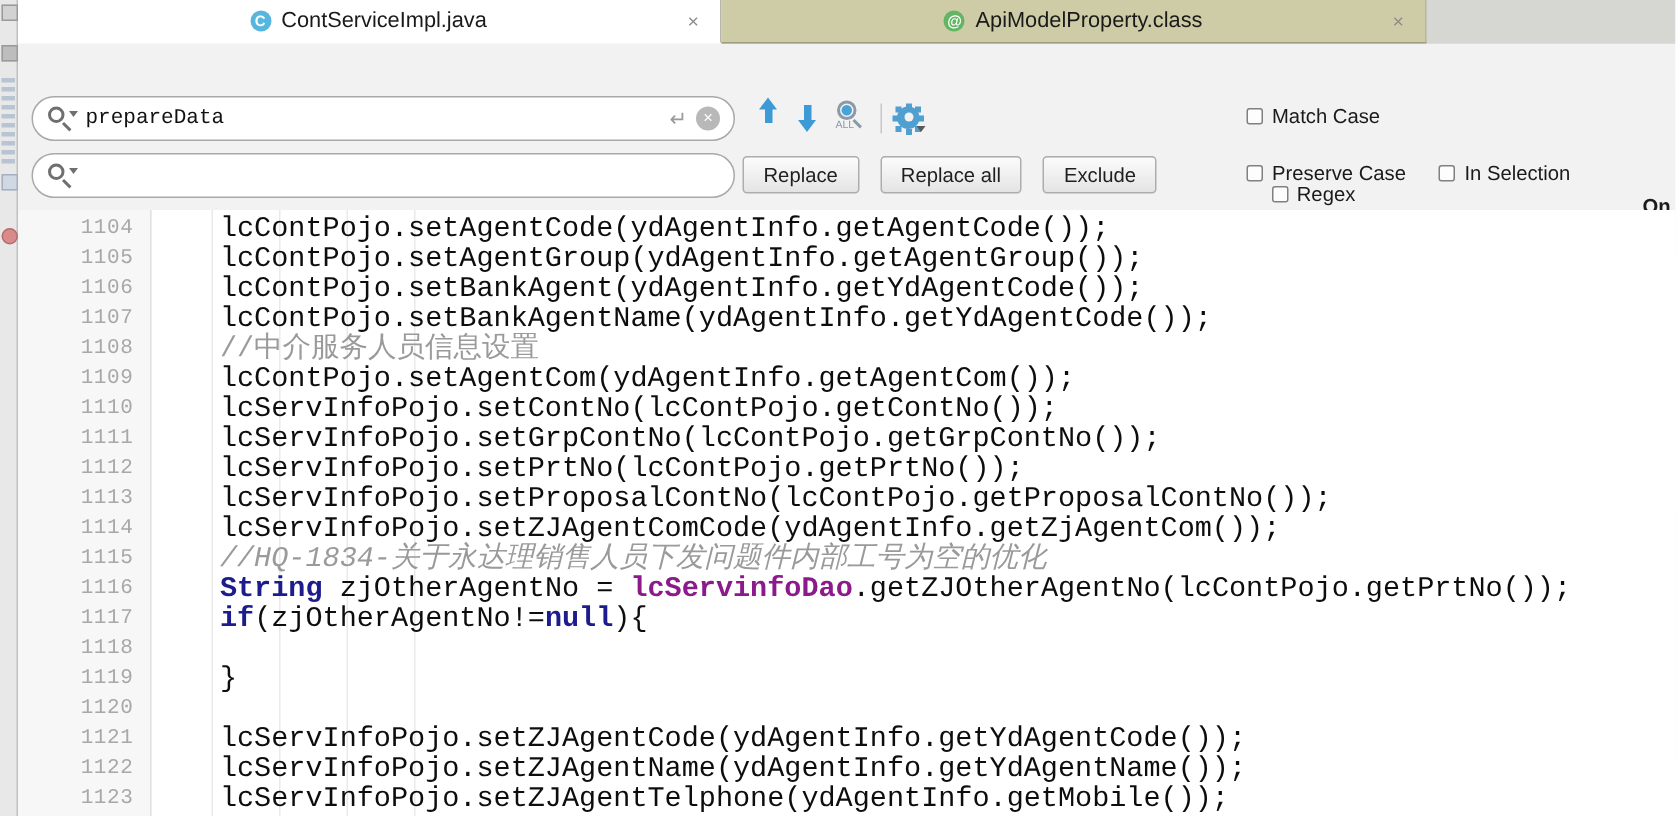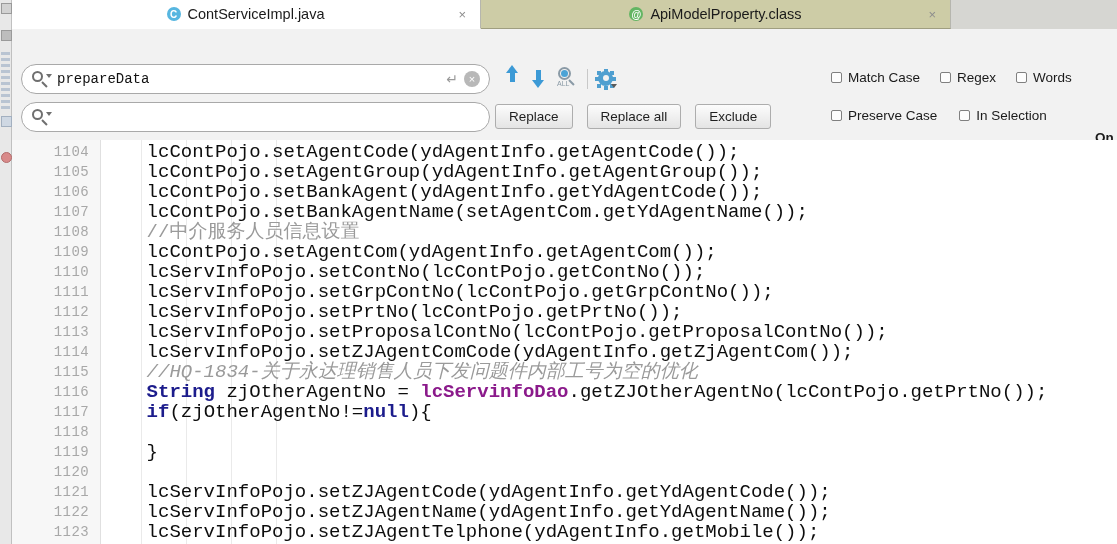--- a/index.html
+++ b/index.html
@@ -186,21 +186,21 @@
   .rbtns{position:absolute;left:484px;top:46px;display:flex;align-items:center;gap:14px;}
   .btn{
     box-sizing:border-box;height:25px;padding:0 13px;
     background:linear-gradient(#fcfcfc,#e4e4e4);
     border:1px solid #adadad;border-radius:3px;
     font-size:13.5px;color:#1f1f1f;line-height:23px;white-space:nowrap;
   }
 
   .checks{position:absolute;left:820px;top:0;}
   .crow{position:absolute;display:flex;align-items:center;}
-  .crow.r1{top:12px;left:0;gap:20px;}
+  .crow.r1{top:12px;left:0;gap:37px;flex-direction:column;}
   .crow.r2{top:50px;left:0;gap:22px;}
   .chk{display:flex;align-items:center;white-space:nowrap;font-size:13.5px;color:#1a1a1a;}
   .chkbox{
     width:11px;height:11px;box-sizing:border-box;
     border:1px solid #808080;background:#fdfdfd;border-radius:2px;margin-right:6px;
   }
   .onlbl{
     position:absolute;left:1084px;top:72px;font-size:13.5px;font-weight:bold;color:#1a1a1a;
     white-space:nowrap;
   }
@@ -385,21 +385,21 @@
         <div class="gutnum" style="top: 402px;">1124</div>
       </div>
     <div class="codearea" id="codearea">
       <div class="guide g1"></div>
       <div class="guide g2"></div>
       <div class="guide g3"></div>
       <div class="guide g4"></div>
     <div class="codeline" style="top: 2px;"><span>    lcContPojo.setAgentCode(ydAgentInfo.getAgentCode());</span></div>
         <div class="codeline" style="top: 22px;"><span>    lcContPojo.setAgentGroup(ydAgentInfo.getAgentGroup());</span></div>
         <div class="codeline" style="top: 42px;"><span>    lcContPojo.setBankAgent(ydAgentInfo.getYdAgentCode());</span></div>
-        <div class="codeline" style="top: 62px;"><span>    lcContPojo.setBankAgentName(setAgentCom.getYdAgentName());</span></div>
+        <div class="codeline" style="top: 62px;"><span>    lcContPojo.setBankAgentName(ydAgentInfo.getYdAgentCode());</span></div>
         <div class="codeline" style="top: 82px;"><span class="cmt">    //中介服务人员信息设置</span></div>
         <div class="codeline" style="top: 102px;"><span>    lcContPojo.setAgentCom(ydAgentInfo.getAgentCom());</span></div>
         <div class="codeline" style="top: 122px;"><span>    lcServInfoPojo.setContNo(lcContPojo.getContNo());</span></div>
         <div class="codeline" style="top: 142px;"><span>    lcServInfoPojo.setGrpContNo(lcContPojo.getGrpContNo());</span></div>
         <div class="codeline" style="top: 162px;"><span>    lcServInfoPojo.setPrtNo(lcContPojo.getPrtNo());</span></div>
         <div class="codeline" style="top: 182px;"><span>    lcServInfoPojo.setProposalContNo(lcContPojo.getProposalContNo());</span></div>
         <div class="codeline" style="top: 202px;"><span>    lcServInfoPojo.setZJAgentComCode(ydAgentInfo.getZjAgentCom());</span></div>
         <div class="codeline" style="top: 222px;"><span class="cmt ital">    //HQ-1834-关于永达理销售人员下发问题件内部工号为空的优化</span></div>
         <div class="codeline" style="top: 242px;"><span>    </span><span class="kw">String</span><span> zjOtherAgentNo = </span><span class="fld">lcServinfoDao</span><span>.getZJOtherAgentNo(lcContPojo.getPrtNo());</span></div>
         <div class="codeline" style="top: 262px;"><span>    </span><span class="kw">if</span><span>(zjOtherAgentNo!=</span><span class="kw">null</span><span>){</span></div>

